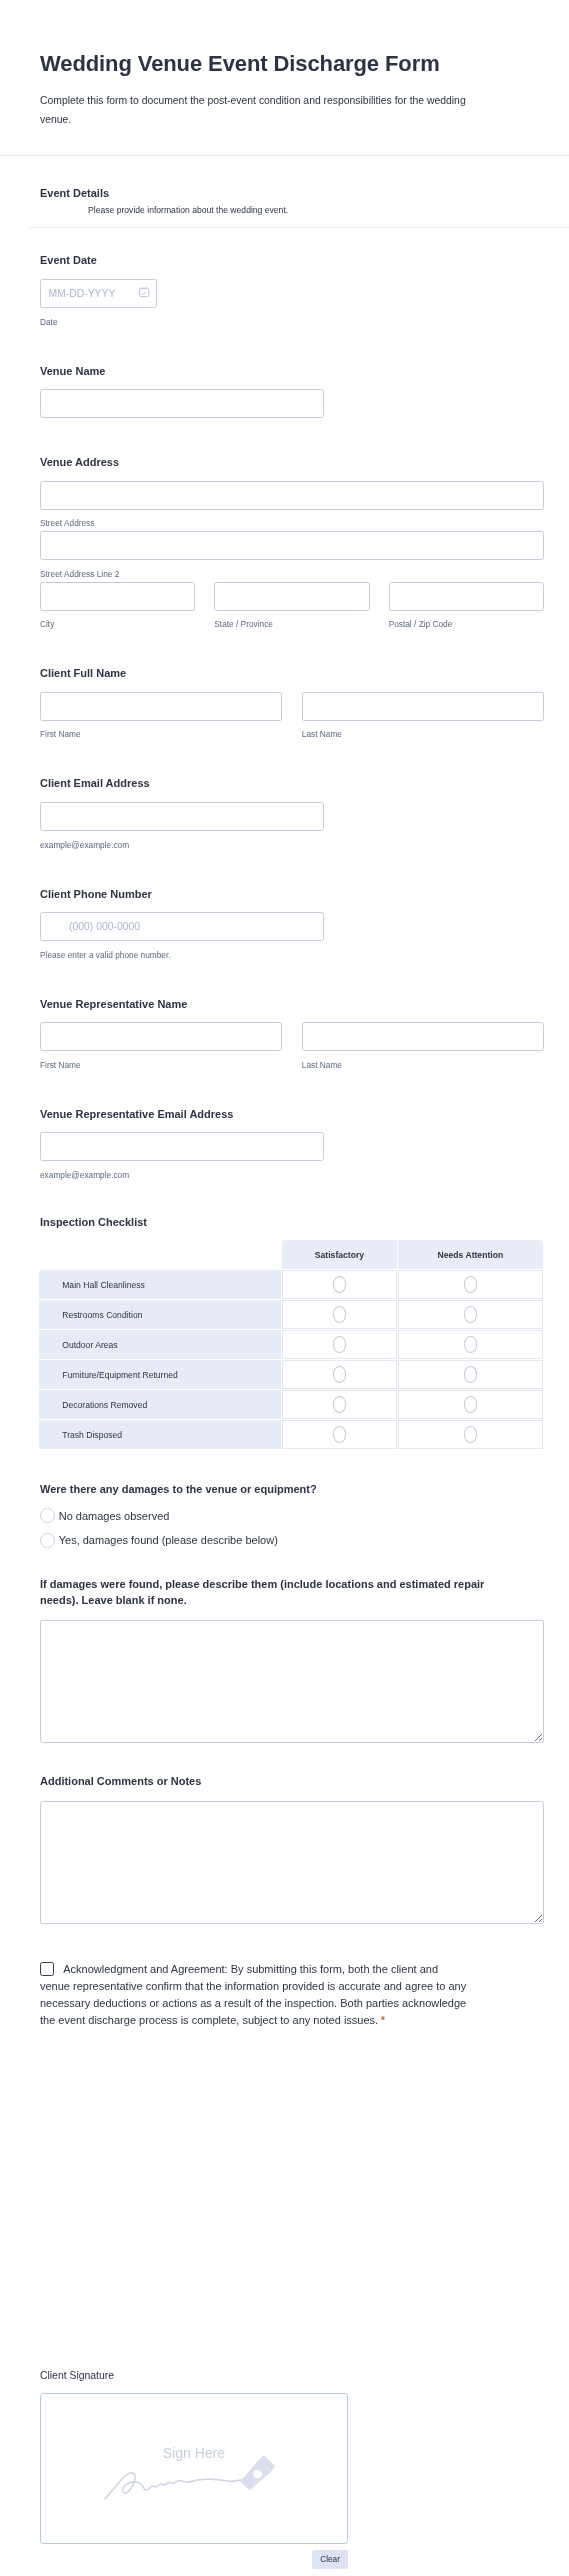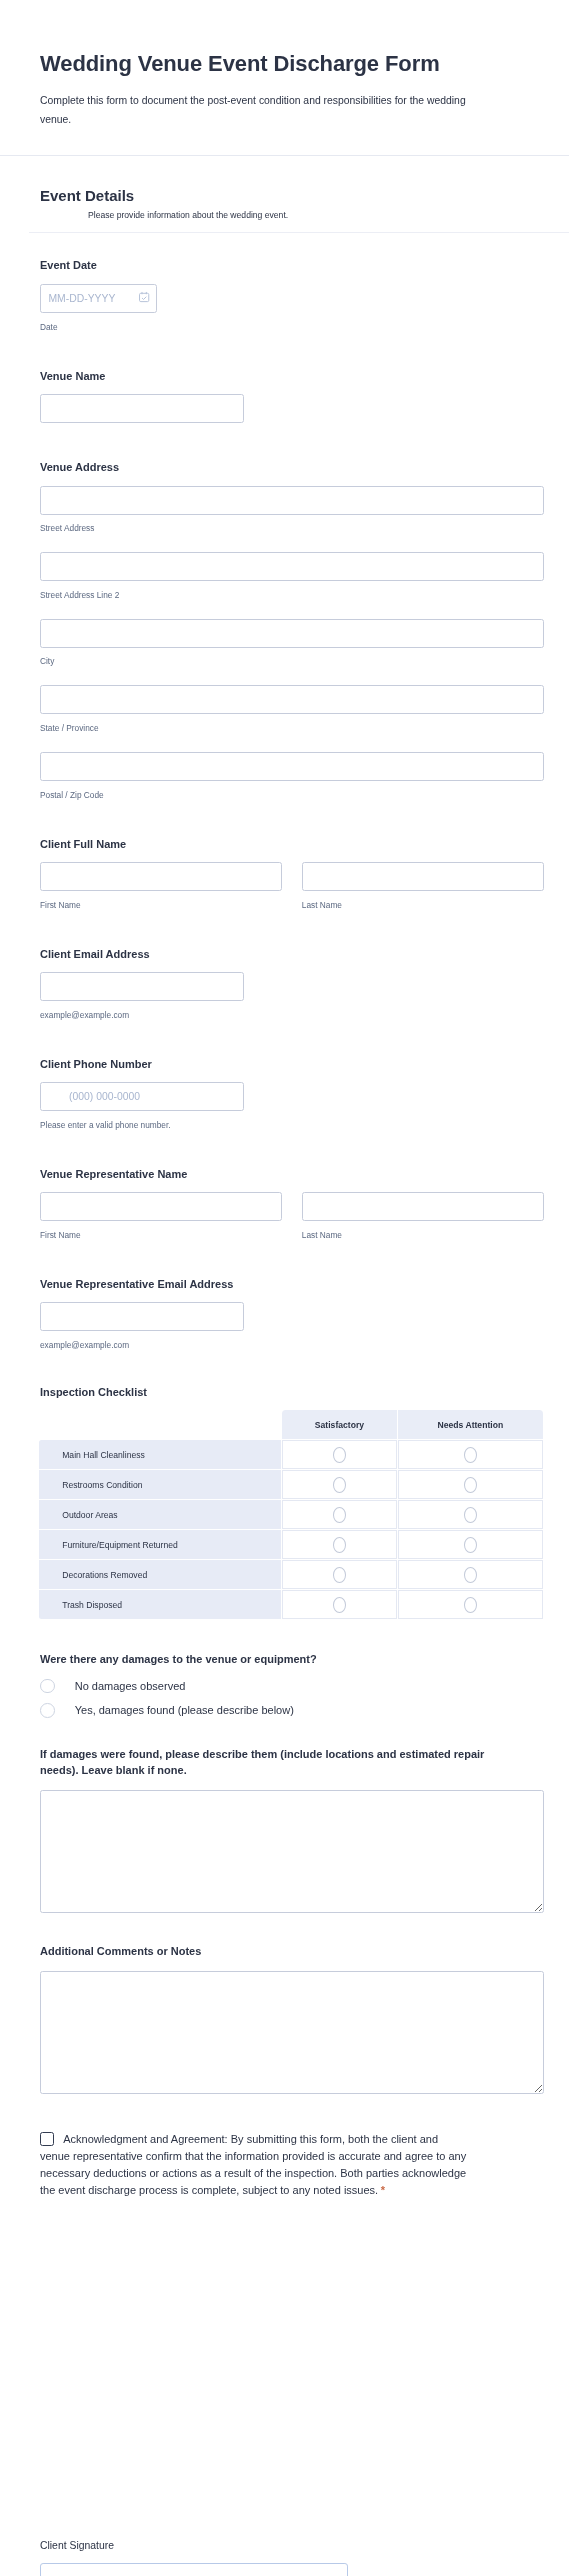--- a/index.html
+++ b/index.html
@@ -11,43 +11,43 @@
   }
   .page { width: 570px; height: 2576px; padding: 0 26px 0 40px; position: relative; }
 
   
   .form-title { padding-top: 36px; font-size: 22px; line-height: 26px; font-weight: 700; letter-spacing: -0.1px; }
   .form-subtitle { margin-top: 9.8px; font-size: 10.4px; line-height: 19px; max-width: 429px; }
   .header-divider { margin: 26px -26px 0 -40px; height: 0.6px; background: #e6e9f1; }
 
   
   .section { margin-top: 31px; }
-  .section-title { font-size: 15px; font-weight: 700; }
+  .section-title { font-size: 11px; font-weight: 700; }
   .section-desc { margin-top: 5.5px; font-size: 8.6px; color: #2c3345; padding-left: 48px; }
   .section-divider { margin: 12.3px -26px 0 -11px; height: 0.6px; background: #eceef5; }
 
   
   .field { margin-top: 38px; }
   .label { font-size: 11px; font-weight: 600; line-height: 13.5px; margin-bottom: 11px; }
   .sub { margin-top: 8.6px; font-size: 8.3px; color: #5b6880; }
   .tb {
     height: 29px; border: 0.6px solid #c6ccdb; border-radius: 2.5px; background: #fff;
     font-family: "Liberation Sans", sans-serif; font-size: 10.4px; color: #2c3345;
     padding: 0 7.4px; outline: none; display: block;
   }
   .tb::placeholder { color: #a9b6cf; opacity: 1; }
-  .w-half  { width: 204px; padding-left: 28px; }
+  .w-half  { width: 284px; padding-left: 28px; }
   .w-full  { width: 504px; }
   .row2 { display: flex; gap: 19.6px; width: 504px; }
   .row2 .cellwrap { flex: 1; }
   .row2 .tb { width: 100%; }
   .row3 { display: flex; gap: 19px; width: 504px; }
   .row3 .cellwrap { flex: 1; }
   .row3 .tb { width: 100%; }
-  .stack-gap { margin-top: 19px; flex-direction: column; }
+  .stack-gap { margin-top: 3px; }
 
   .datewrap { position: relative; width: 117px; }
   .datewrap .tb { width: 100%; padding-right: 23px; }
   .cal-icon { position: absolute; right: 6.7px; top: 50%; transform: translateY(-50%); pointer-events: none; }
 
   
   .checklist-table {
     border-collapse: separate; border-spacing: 1.8px 1.2px;
     margin: 9.8px 0 0 -1.8px;
   }
@@ -67,21 +67,21 @@
   .checklist-table tr.first .rowlabel { border-top-left-radius: 2.5px; }
   .checklist-table tr.last .rowlabel  { border-bottom-left-radius: 2.5px; }
   .checklist-table .cell { background: #fff; border: 0.6px solid #e4e8f2; text-align: center; vertical-align: middle; }
   .tradio {
     display: inline-block; width: 13.5px; height: 16.5px; border: 0.9px solid #c3cad9;
     border-radius: 50%; background: #fff; vertical-align: middle;
   }
 
   
   .q-label { font-size: 11px; font-weight: 600; line-height: 14px; }
-  .option { display: flex; align-items: center; gap: 20px; margin-top: 9.8px; }
+  .option { display: flex; align-items: center; gap: 4px; margin-top: 9.8px; }
   .option.firstopt { margin-top: 12.3px; }
   .oradio {
     width: 14.7px; height: 14.7px; border: 1.2px solid #cdd4e1; border-radius: 50%; background: #fff; flex: 0 0 auto;
   }
   .option-text { font-size: 11px; }
 
   textarea.ta {
     width: 504px; height: 123px; border: 0.6px solid #c6ccdb; border-radius: 2.5px;
     resize: vertical; outline: none; font-family: "Liberation Sans", sans-serif;
     font-size: 9.8px; color: #2c3345; padding: 6.1px 7.4px; display: block; margin-top: 12.3px;

